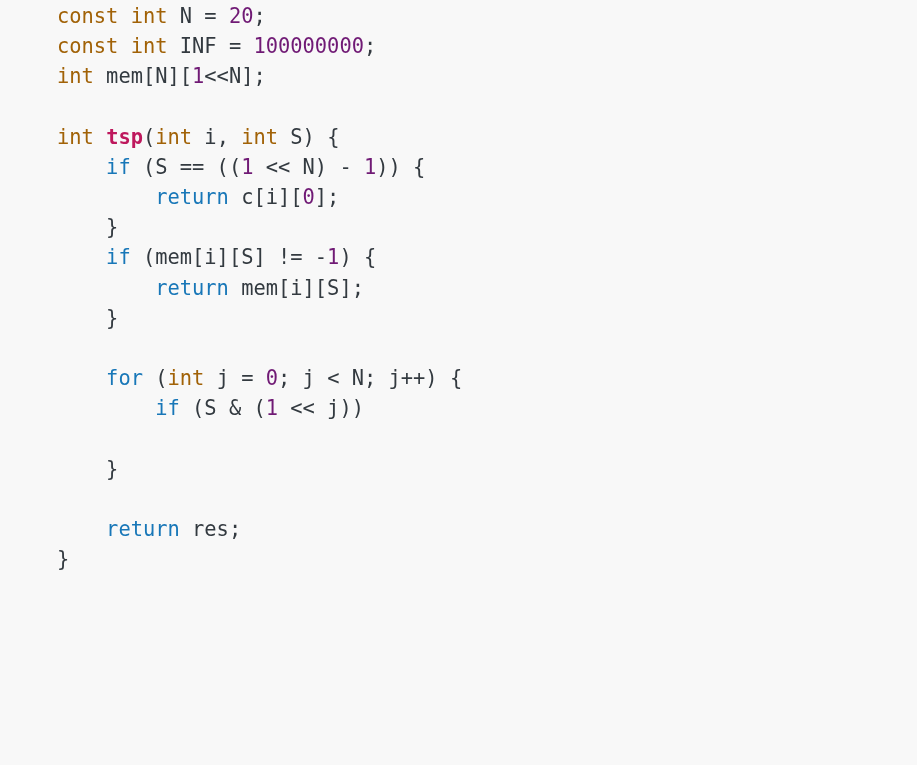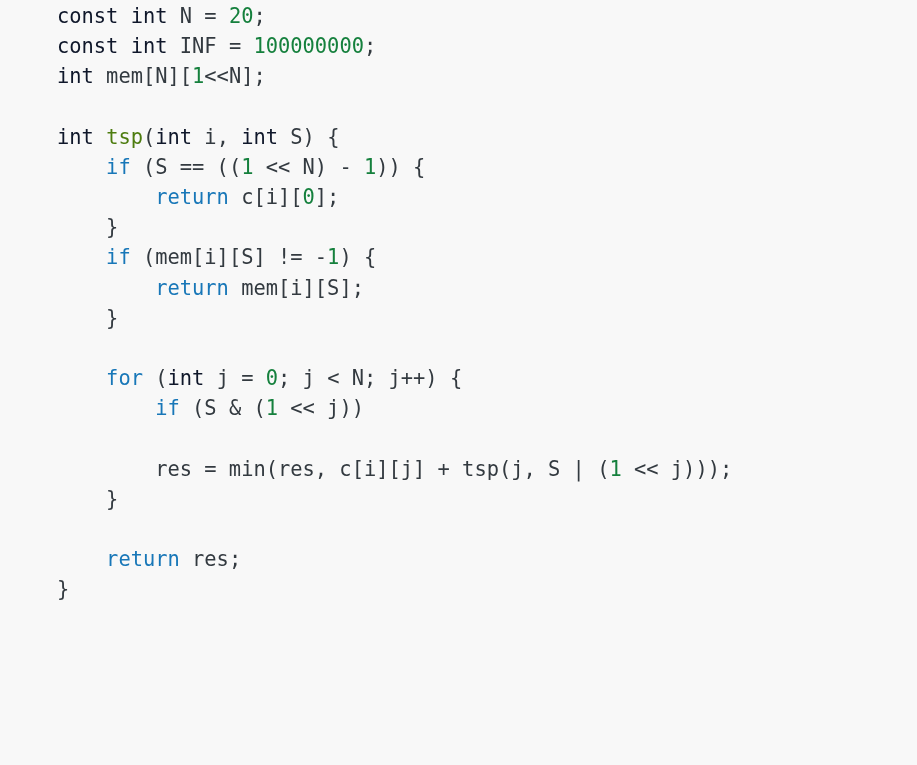--- a/index.html
+++ b/index.html
@@ -32,23 +32,23 @@
     white-space: pre;
     color: #333a40;
     font-family: "DejaVu Sans Mono", "Liberation Mono", monospace;
   }
   .code-line:first-child {
     height: 31px;
     line-height: 33px;
   }
   .tok { white-space: pre; }
   .tok-kw      { color: #1877b8; }
-  .tok-type    { color: #0f172a; text-align: right; }
-  .tok-func    { color: #4d7c0f; }
-  .tok-num     { color: #15803d; }
+  .tok-type    { color: #a16207; text-align: right; }
+  .tok-func    { color: #be185d; font-weight: bold; }
+  .tok-num     { color: #701a75; }
   .tok-plain   { color: #333a40; }
   .tok-punct   { color: #333a40; }
 </style>
 </head>
 <body>
 
 <div id="code-block">
     <div class="code-line"><span class="tok tok-type">const</span><span class="tok tok-plain"> </span><span class="tok tok-type">int</span><span class="tok tok-plain"> N = </span><span class="tok tok-num">20</span><span class="tok tok-punct">;</span></div>
     <div class="code-line"><span class="tok tok-type">const</span><span class="tok tok-plain"> </span><span class="tok tok-type">int</span><span class="tok tok-plain"> INF = </span><span class="tok tok-num">100000000</span><span class="tok tok-punct">;</span></div>
     <div class="code-line"><span class="tok tok-type">int</span><span class="tok tok-plain"> mem[N][</span><span class="tok tok-num">1</span><span class="tok tok-plain">&lt;&lt;N];</span></div>
@@ -57,18 +57,17 @@
     <div class="code-line"><span class="tok tok-plain">    </span><span class="tok tok-kw">if</span><span class="tok tok-plain"> (S == ((</span><span class="tok tok-num">1</span><span class="tok tok-plain"> &lt;&lt; N) - </span><span class="tok tok-num">1</span><span class="tok tok-plain">)) {</span></div>
     <div class="code-line"><span class="tok tok-plain">        </span><span class="tok tok-kw">return</span><span class="tok tok-plain"> c[i][</span><span class="tok tok-num">0</span><span class="tok tok-plain">];</span></div>
     <div class="code-line"><span class="tok tok-plain">    }</span></div>
     <div class="code-line"><span class="tok tok-plain">    </span><span class="tok tok-kw">if</span><span class="tok tok-plain"> (mem[i][S] != -</span><span class="tok tok-num">1</span><span class="tok tok-plain">) {</span></div>
     <div class="code-line"><span class="tok tok-plain">        </span><span class="tok tok-kw">return</span><span class="tok tok-plain"> mem[i][S];</span></div>
     <div class="code-line"><span class="tok tok-plain">    }</span></div>
     <div class="code-line">&nbsp;</div>
     <div class="code-line"><span class="tok tok-plain">    </span><span class="tok tok-kw">for</span><span class="tok tok-plain"> (</span><span class="tok tok-type">int</span><span class="tok tok-plain"> j = </span><span class="tok tok-num">0</span><span class="tok tok-plain">; j &lt; N; j++) {</span></div>
     <div class="code-line"><span class="tok tok-plain">        </span><span class="tok tok-kw">if</span><span class="tok tok-plain"> (S &amp; (</span><span class="tok tok-num">1</span><span class="tok tok-plain"> &lt;&lt; j))</span></div>
     <div class="code-line">&nbsp;</div>
-    <div class="code-line"><span class="tok tok-plain">        res = min(res, c[i][j] + tsp(j, S | (</span><span class="tok tok-num">1</span><span class="tok tok-plain"> &lt;&lt; j)));</span></div>
     <div class="code-line"><span class="tok tok-plain">    }</span></div>
     <div class="code-line">&nbsp;</div>
     <div class="code-line"><span class="tok tok-plain">    </span><span class="tok tok-kw">return</span><span class="tok tok-plain"> res;</span></div>
     <div class="code-line"><span class="tok tok-plain">}</span></div>
   </div>
 
 </body></html>

